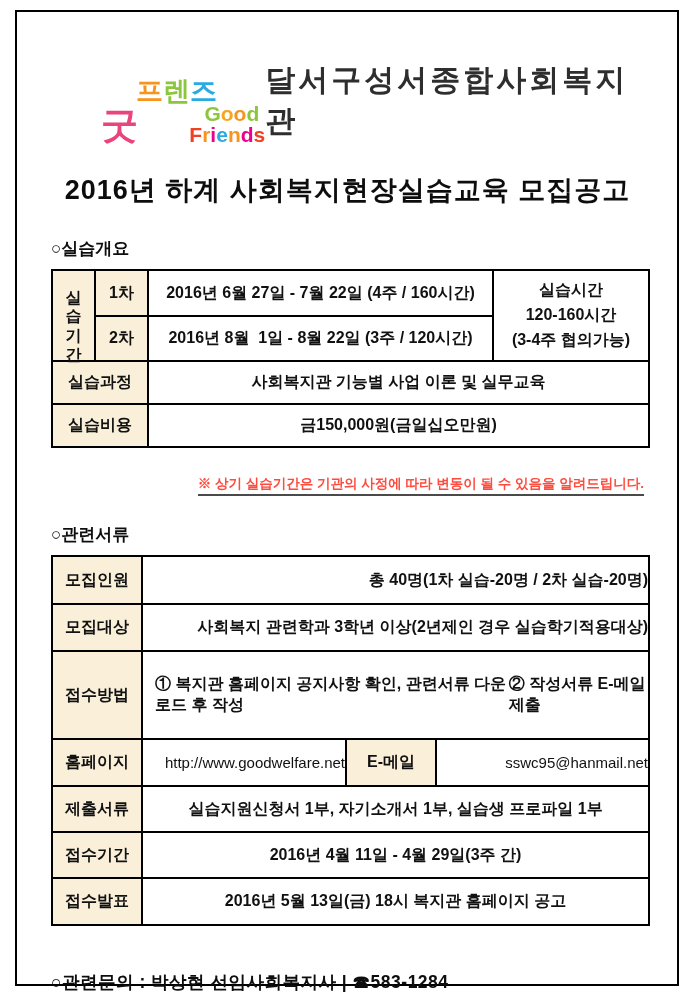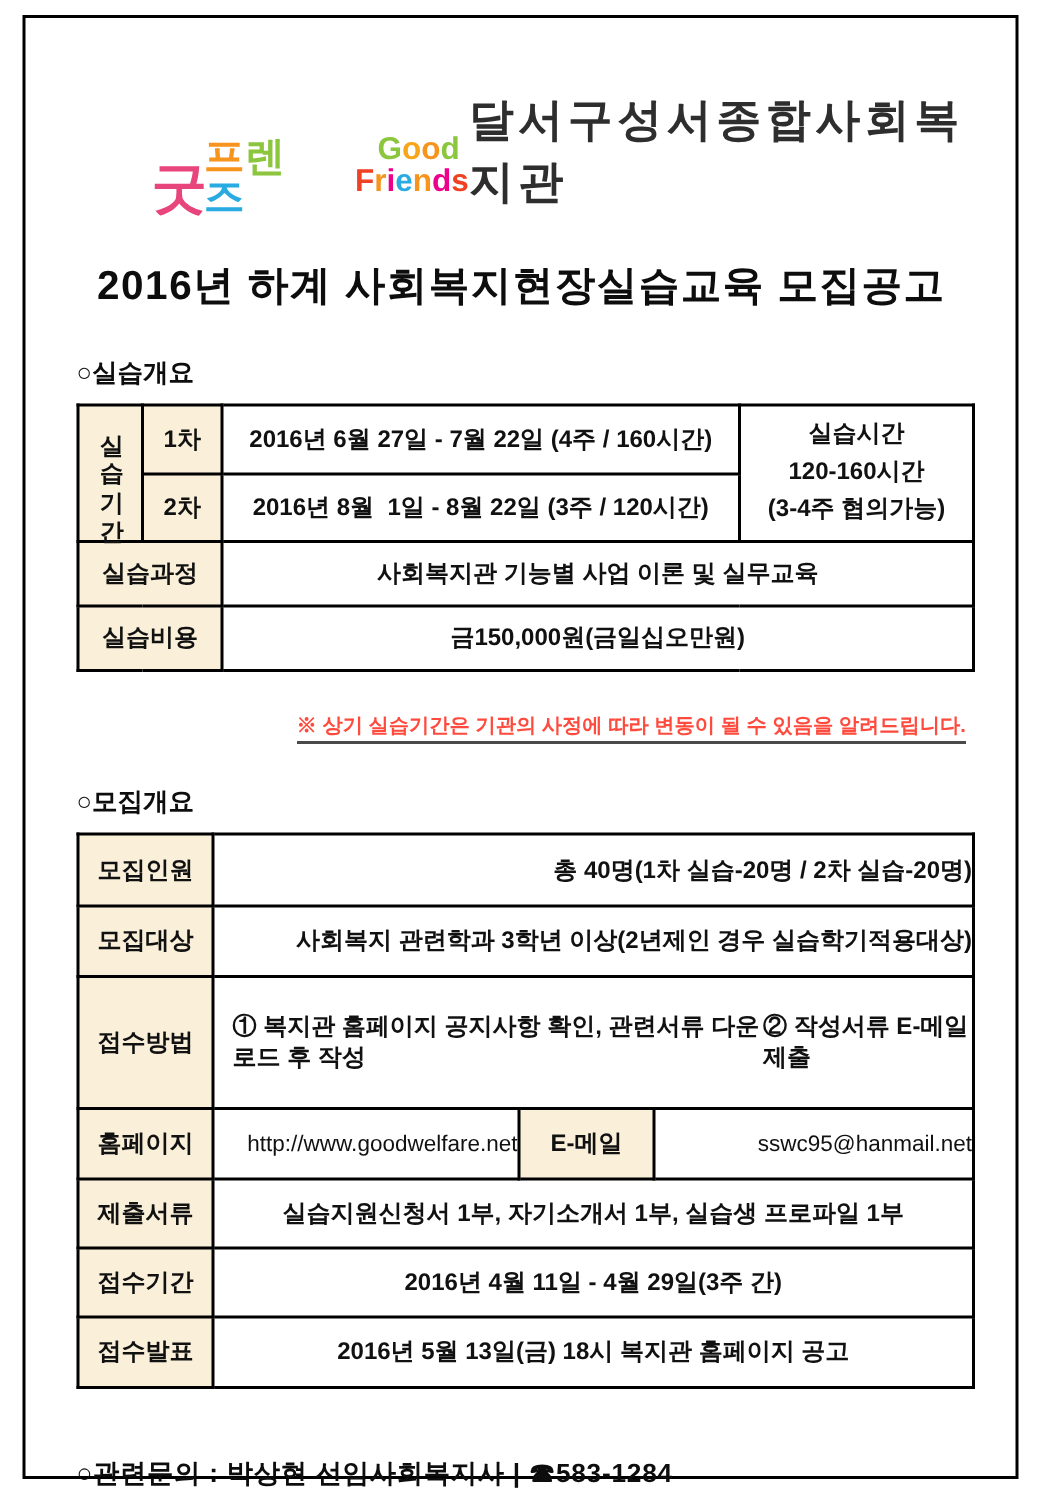--- a/index.html
+++ b/index.html
@@ -4,21 +4,21 @@
 <style>
   html,body{margin:0;padding:0;background:#ffffff;}
   body{width:699px;height:997px;position:relative;font-family:"Liberation Sans",sans-serif;color:#111;}
   .page-frame{position:absolute;left:15px;top:10px;width:664px;height:976px;border:2px solid #000;background:#fff;box-sizing:border-box;}
   .content{padding:0 33px 0 34px;}
 
   
   .header-row{display:flex;align-items:flex-end;margin:48px 0 0 50px;}
   .logo{display:flex;align-items:flex-end;line-height:1;}
   .logo-goot{font-size:37px;font-weight:bold;margin-bottom:1px;}
-  .logo-stack{display:flex;flex-direction:row;align-items:flex-start;margin-left:-2px;}
+  .logo-stack{display:flex;flex-direction:column;align-items:flex-start;margin-left:-2px;}
   .logo-kr{font-size:27px;font-weight:bold;letter-spacing:0;}
   .logo-en{font-size:21px;font-weight:bold;margin-top:-2px;letter-spacing:0;text-align:right;}
   .org-name{font-size:30px;font-weight:bold;color:#2e2e2e;letter-spacing:3px;margin-bottom:3px;}
 
   .main-title{margin-top:27px;text-align:center;font-size:27px;font-weight:bold;letter-spacing:1px;color:#0d0d0d;}
 
   .section-heading{font-size:17px;font-weight:bold;color:#0d0d0d;}
   .sh-1{margin-top:29px;}
   .sh-2{margin-top:27px;}
 
@@ -90,21 +90,21 @@
         <td class="hdr" colspan="2">실습비용</td>
         <td colspan="2">금150,000원(금일십오만원)</td>
       </tr>
     </tbody>
       </table>
 
     <div class="note-row">
       <span class="note">※ 상기 실습기간은 기관의 사정에 따라 변동이 될 수 있음을 알려드립니다.</span>
     </div>
 
-    <div class="section-heading sh-2">○모집개요</div>
+    <div class="section-heading sh-2">○관련서류</div>
 
     <table>
       <colgroup>
           <col style="width:90px">
           <col style="width:204px">
           <col style="width:90px">
           <col style="width:213px">
         </colgroup>
       <tbody>
           <tr style="height:48px">

